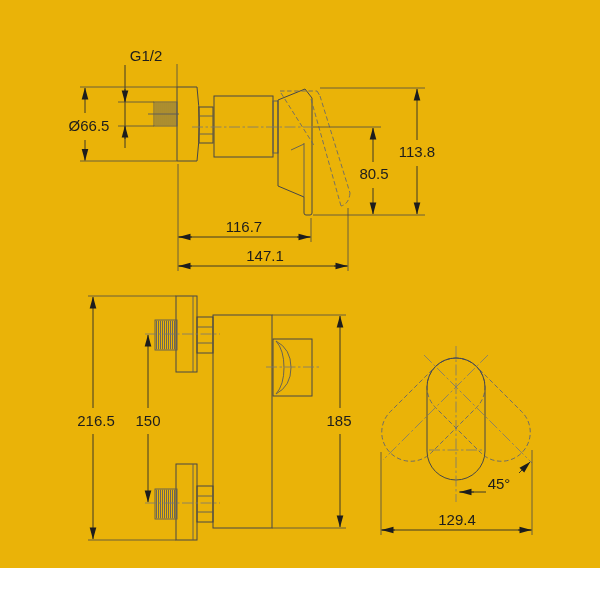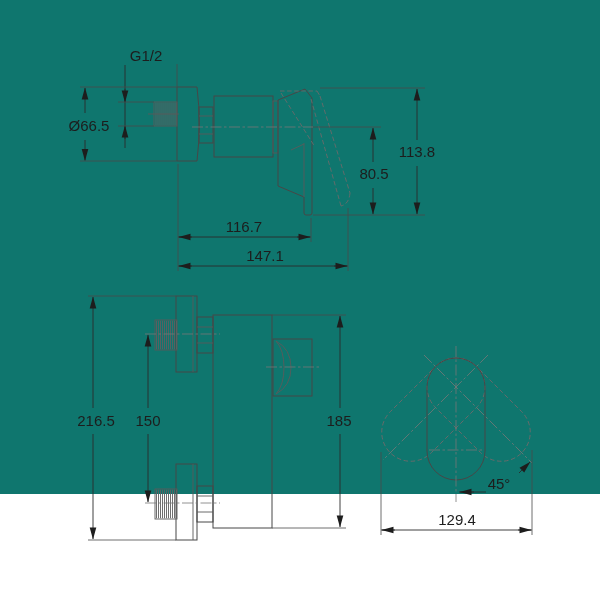--- a/index.html
+++ b/index.html
@@ -7,22 +7,22 @@
     padding: 0;
     background: #ffffff;
     width: 600px;
     height: 600px;
     overflow: hidden;
     font-family: "Liberation Sans", sans-serif;
   }
   .canvas-wrap {
     position: relative;
     width: 600px;
-    height: 494px;
-    background: #0f766e;
+    height: 568px;
+    background: #eab308;
   }
   svg { display: block; }
   
   .geo  { stroke: #474747; stroke-width: 1; fill: none; }
   .geo2 { stroke: #5a5a5a; stroke-width: 0.9; fill: none; }
   .hid  { stroke: #6a6a6a; stroke-width: 0.9; fill: none; stroke-dasharray: 4.5 2.6; }
   .cl   { stroke: #777777; stroke-width: 0.8; fill: none; stroke-dasharray: 11 2.5 2.5 2.5; }
   .ext  { stroke: #4a4a4a; stroke-width: 0.8; fill: none; }
   .dim  { stroke: #2a2a2a; stroke-width: 0.9; fill: none; }
   .dimtext {

